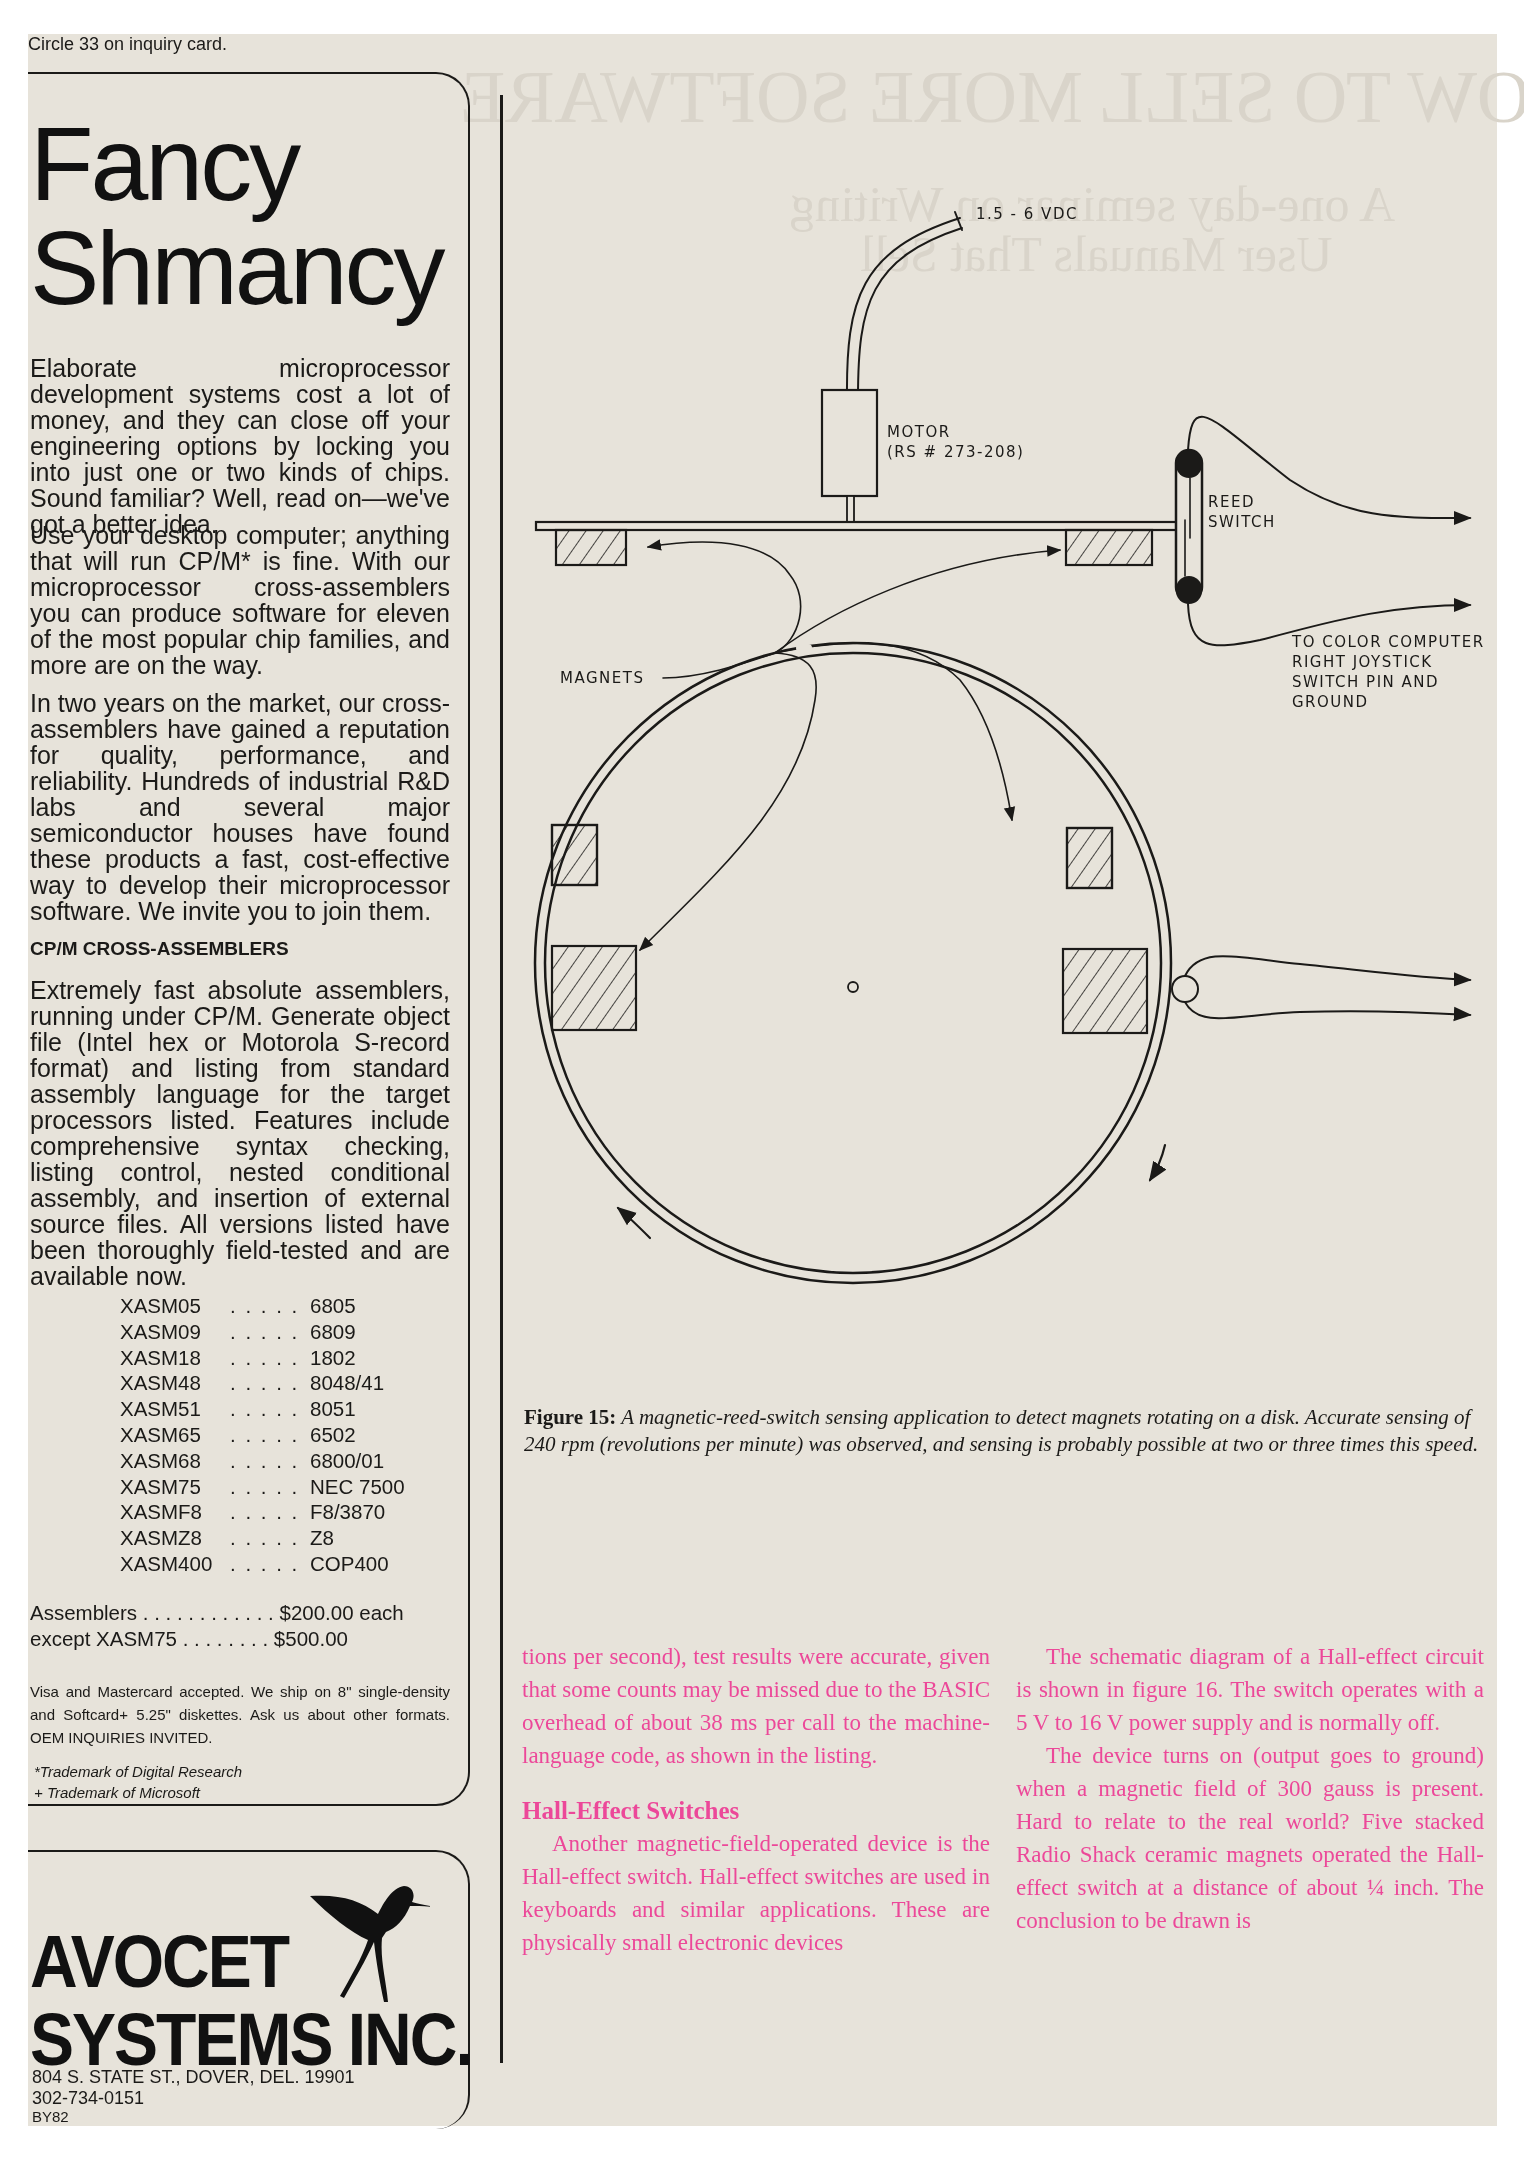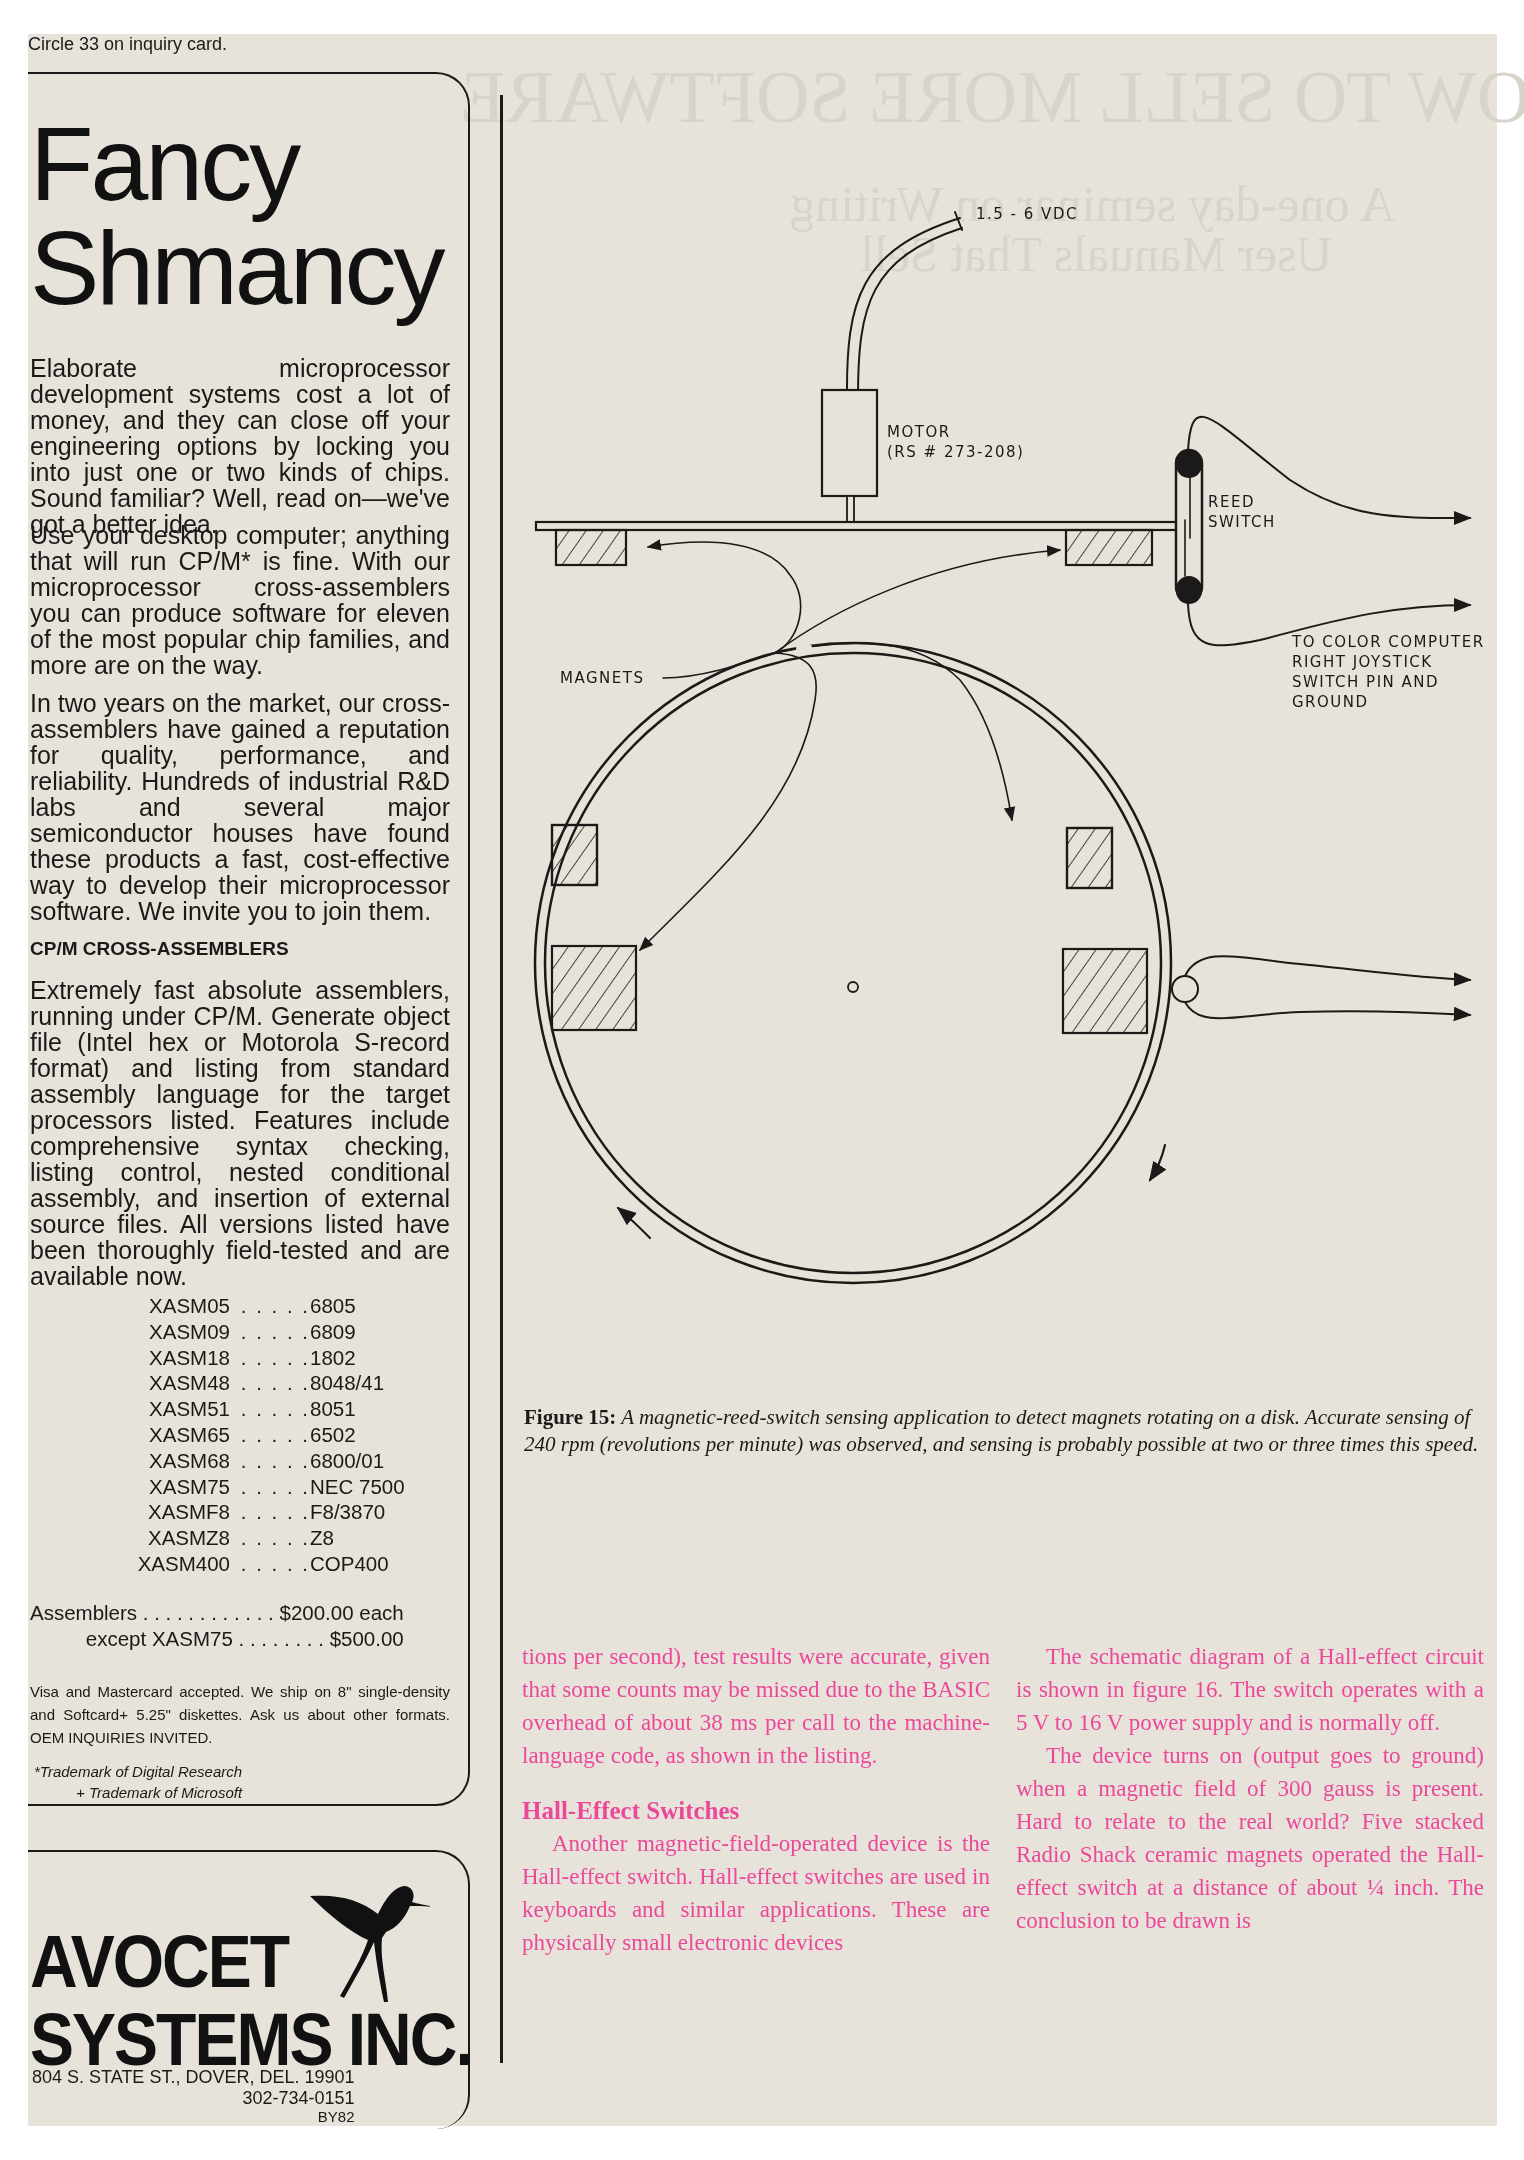--- a/index.html
+++ b/index.html
@@ -5,21 +5,21 @@
   html, body { margin:0; padding:0; background:#ffffff; }
   body { width:1524px; height:2160px; position:relative; overflow:hidden; }
   .page {
     position:absolute; left:28px; top:34px; width:1469px; height:2092px;
     background:#e7e3da;
   }
   .ghost {
     position:absolute; color:#d9d4ca; font-family:"Liberation Serif", serif;
     white-space:nowrap; transform:scaleX(-1); pointer-events:none;
   }
-  .sans { font-family:"Liberation Sans", sans-serif; color:#1b1a18;text-align:right; }
+  .sans { font-family:"Liberation Sans", sans-serif; color:#1b1a18; }
   .abs { position:absolute; }
 
   
   .circle-note { left:28px; top:34px; font-size:18px; }
   .ad-box {
     left:28px; top:72px; width:440px; height:1730px;
     border:2.5px solid #1b1a18; border-left:none; border-radius:0 34px 34px 0;
   }
   .ad-title {
     left:30px; top:112px; font-family:"Liberation Sans", sans-serif; font-weight:normal;

